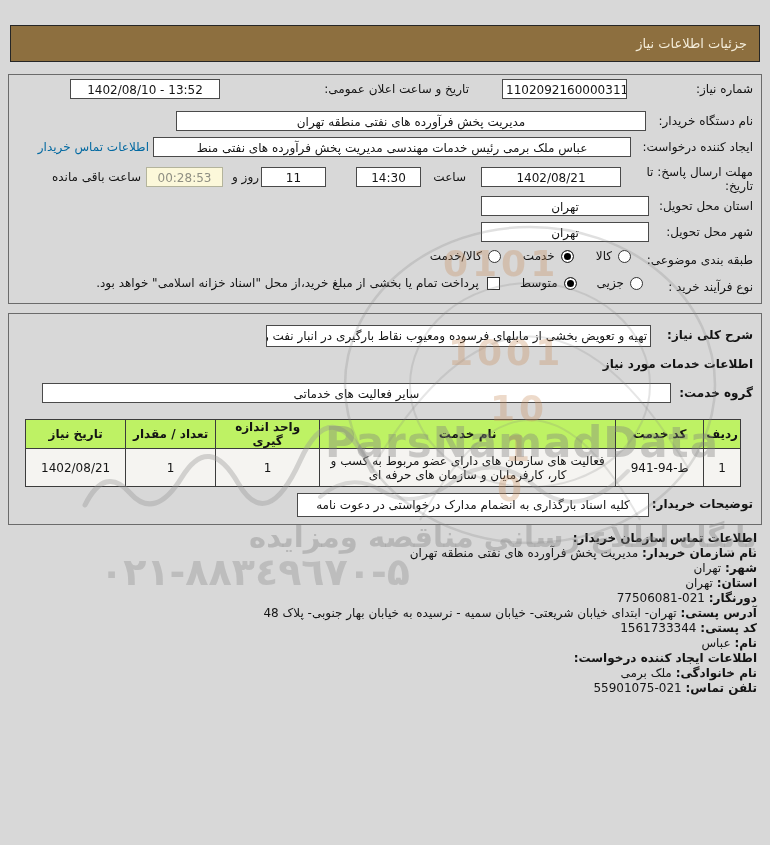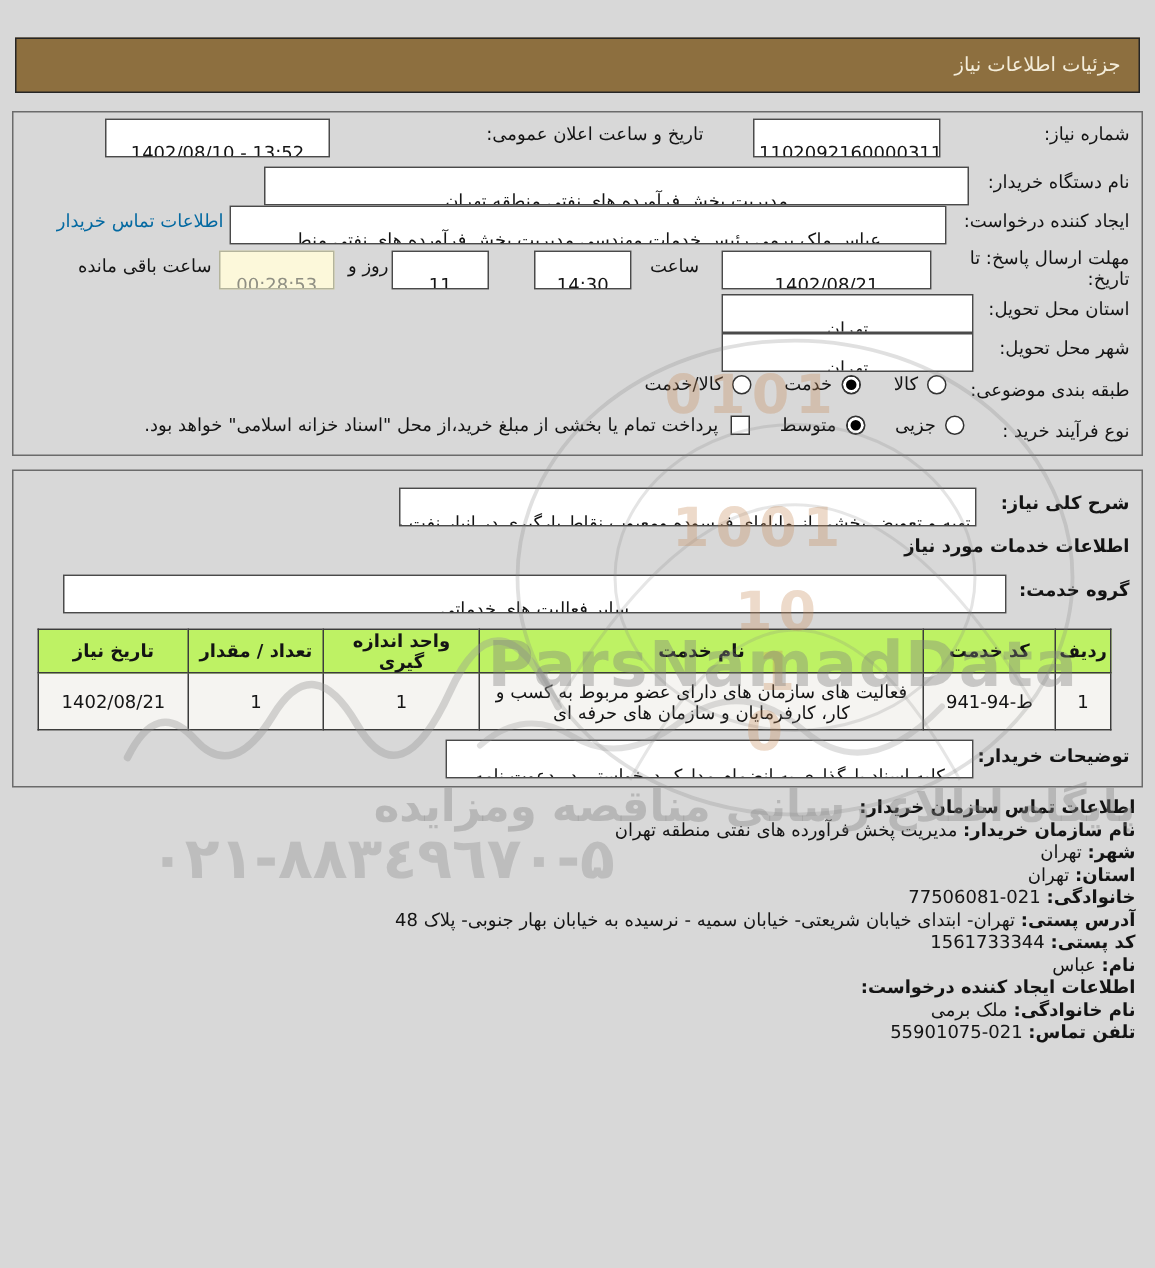--- a/index.html
+++ b/index.html
@@ -7,21 +7,21 @@
        font-family:"DejaVu Sans",sans-serif;font-size:12px;color:#141414;direction:rtl}
   .titlebar{position:absolute;top:25px;left:10px;right:10px;height:37px;background:#8d6f3f;
             border:1px solid #262626;color:#f4edda;font-size:13px;line-height:35px;
             text-align:right;padding-right:12px;box-sizing:border-box}
   .panel{position:absolute;left:8px;right:8px;border:1px solid #6b6b6b;box-sizing:border-box}
   #panel1{top:74px;height:230px}
   #panel2{top:313px;height:212px}
   .lbl{position:absolute;white-space:nowrap;line-height:14px}
   .b{font-weight:bold}
   .box{position:absolute;background:#fff;border:1px solid #4a4a4a;height:20px;line-height:20px;
-       padding:12px 3px;box-sizing:border-box;overflow:hidden;white-space:nowrap;font-size:12px}
+       padding:0 3px;box-sizing:border-box;overflow:hidden;white-space:nowrap;font-size:12px}
   .center{text-align:center}
   .rightal{text-align:center}
   .num{direction:ltr;unicode-bidi:isolate}
   .link{color:#0369a1;cursor:pointer}
   .yellow{background:#fcf8da;border:1px solid #b4b49c;color:#8f8f83}
   .optrow{position:absolute;display:flex;flex-direction:row;align-items:center}
   .pair{display:flex;align-items:center;gap:6px}
   .radio{width:13px;height:13px;border:1px solid #333;border-radius:50%;background:#fff;box-sizing:border-box;flex:0 0 auto}
   .radio.on{background:#000;box-shadow:inset 0 0 0 2px #fff}
   .check{width:13px;height:13px;border:1px solid #333;background:#fff;box-sizing:border-box;flex:0 0 auto}
@@ -153,21 +153,21 @@
 
   <span class="lbl b" style="top:183px;right:8px">توضیحات خریدار:</span>
   <div class="box rightal" style="top:179px;right:112px;width:352px;height:24px;line-height:22px">کلیه اسناد بارگذاری به انضمام مدارک درخواستی در دعوت نامه</div>
 </div>
 
 <div class="footer">
   <div class="fline"><span class="b">اطلاعات تماس سازمان خریدار:</span> <span></span></div>
   <div class="fline"><span class="b">نام سازمان خریدار:</span> <span>مدیریت پخش فرآورده های نفتی منطقه تهران</span></div>
   <div class="fline"><span class="b">شهر:</span> <span>تهران</span></div>
   <div class="fline"><span class="b">استان:</span> <span>تهران</span></div>
-  <div class="fline"><span class="b">خانوادگی:</span> <span class="num">77506081-021</span></div>
+  <div class="fline"><span class="b">دورنگار:</span> <span class="num">77506081-021</span></div>
   <div class="fline"><span class="b">آدرس پستی:</span> <span>تهران- ابتدای خیابان شریعتی- خیابان سمیه - نرسیده به خیابان بهار جنوبی- پلاک 48</span></div>
   <div class="fline"><span class="b">کد پستی:</span> <span class="num">1561733344</span></div>
   <div class="fline"><span class="b">نام:</span> <span>عباس</span></div>
   <div class="fline"><span class="b">اطلاعات ایجاد کننده درخواست:</span> <span></span></div>
   <div class="fline"><span class="b">نام خانوادگی:</span> <span>ملک برمی</span></div>
   <div class="fline"><span class="b">تلفن تماس:</span> <span class="num">55901075-021</span></div>
 </div>
 
 <div id="wm">
   <svg width="770" height="845" style="position:absolute;top:0;left:0">

